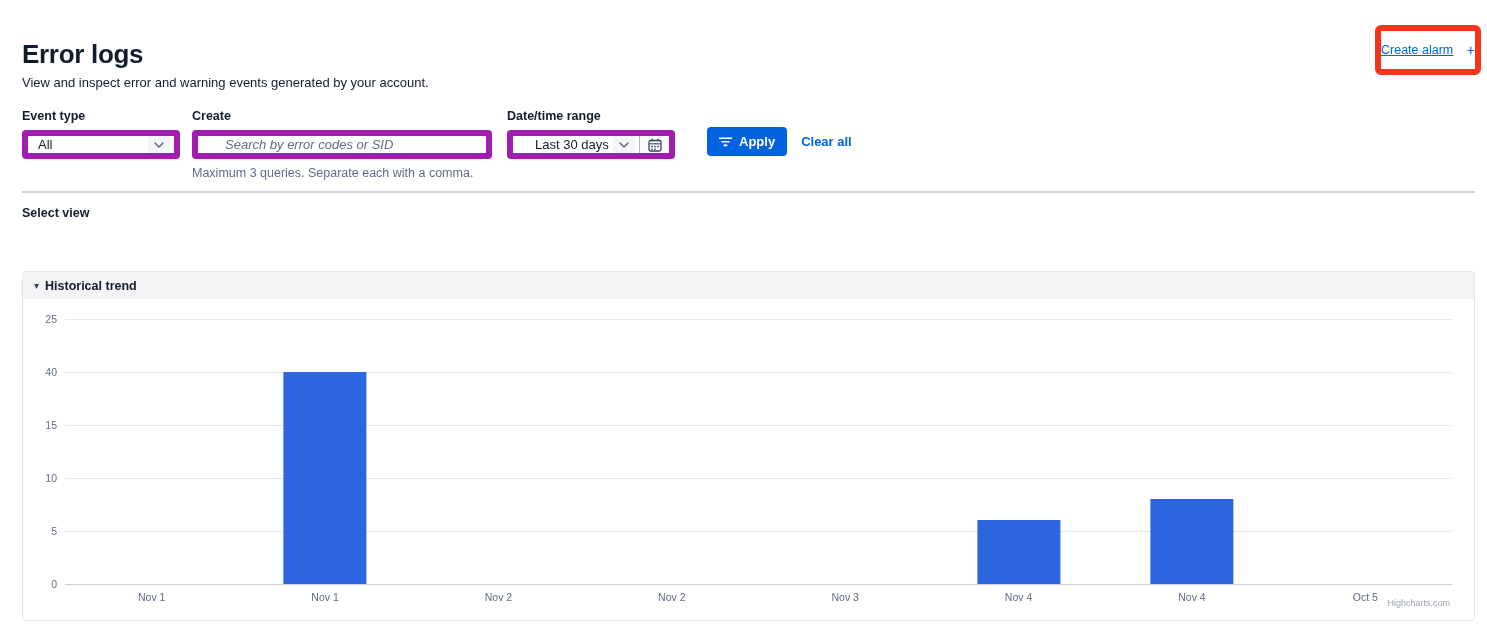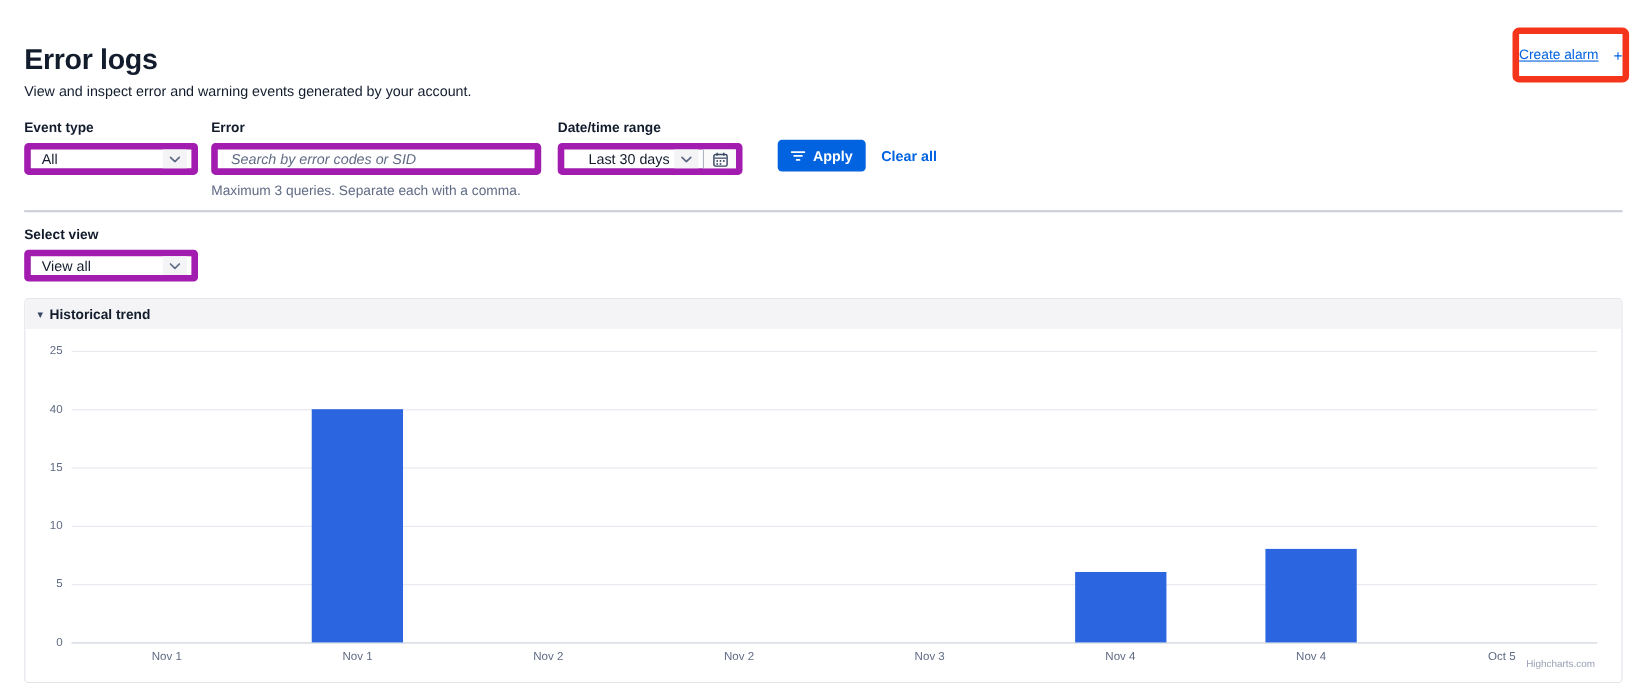--- a/index.html
+++ b/index.html
@@ -32,21 +32,21 @@
     display:flex; align-items:center; font-size:13px; overflow:hidden;
   }
   .select-box { justify-content:space-between; padding-left:10px; cursor:pointer; }
   .chev-wrap {
     width:22px; height:21px; margin-right:4px; border-radius:3px; background:#F4F4F6;
     display:flex; align-items:center; justify-content:center; flex:none;
   }
   .field-event { width:158px; margin-right:12px; }
   .field-event .control { width:158px; }
   .field-value { width:300px; margin-right:15px; }
-  .value-input { width:300px; padding:0 10px; }
+  .value-input { width:300px; padding:0 25px; }
   .value-input input {
     border:none; outline:none; width:100%; font-size:13px;
     font-family:"Liberation Sans", sans-serif; color:#121C2D; background:transparent;
   }
   .value-input input::placeholder { font-style:italic; color:#606B85; opacity:1; }
   .helper-text { margin-top:7px; font-size:12.5px; color:#606B85; }
   .field-date { width:186px; margin-right:14px; }
   .date-group { width:168px; padding-left:12px; }
   .date-text { padding-left:10px; flex:1; }
   .cal-btn {
@@ -117,21 +117,21 @@
         <span>All</span>
         <span class="chev-wrap">
           <svg class="icon-svg" width="10" height="6" viewBox="0 0 10 6">
               <path d="M1 1l4 4 4-4" fill="none" stroke="#606B85" stroke-width="1.6" stroke-linecap="round" stroke-linejoin="round"></path>
             </svg>
         </span>
       </div>
     </div>
 
     <div class="field-value">
-      <div class="field-label">Error</div>
+      <div class="field-label">Create</div>
       <div class="control value-input">
         <input type="text" placeholder="Search by error codes or SID" style="">
       </div>
       <div class="helper-text">Maximum 3 queries. Separate each with a comma.</div>
     </div>
 
     <div class="field-date">
       <div class="field-label">Date/time range</div>
       <div class="control date-group">
         <span class="date-text">Last 30 days</span>
@@ -165,28 +165,20 @@
       <span>Apply</span>
     </button>
 
     <span class="clear-all">Clear all</span>
   </div>
 
   <div class="divider"></div>
 
   <div class="view-section">
     <div class="field-label">Select view</div>
-    <div class="control select-box">
-      <span>View all</span>
-      <span class="chev-wrap">
-        <svg class="icon-svg" width="10" height="6" viewBox="0 0 10 6">
-            <path d="M1 1l4 4 4-4" fill="none" stroke="#606B85" stroke-width="1.6" stroke-linecap="round" stroke-linejoin="round"></path>
-          </svg>
-      </span>
-    </div>
   </div>
 
   <div class="panel">
     <div class="panel-header">
       <span class="panel-caret">▾</span>
       <span class="panel-title">Historical trend</span>
     </div>
     <div class="chart">
       <div class="plot" id="plot">
           <div class="gridline baseline" style="top: 265px;"></div>

